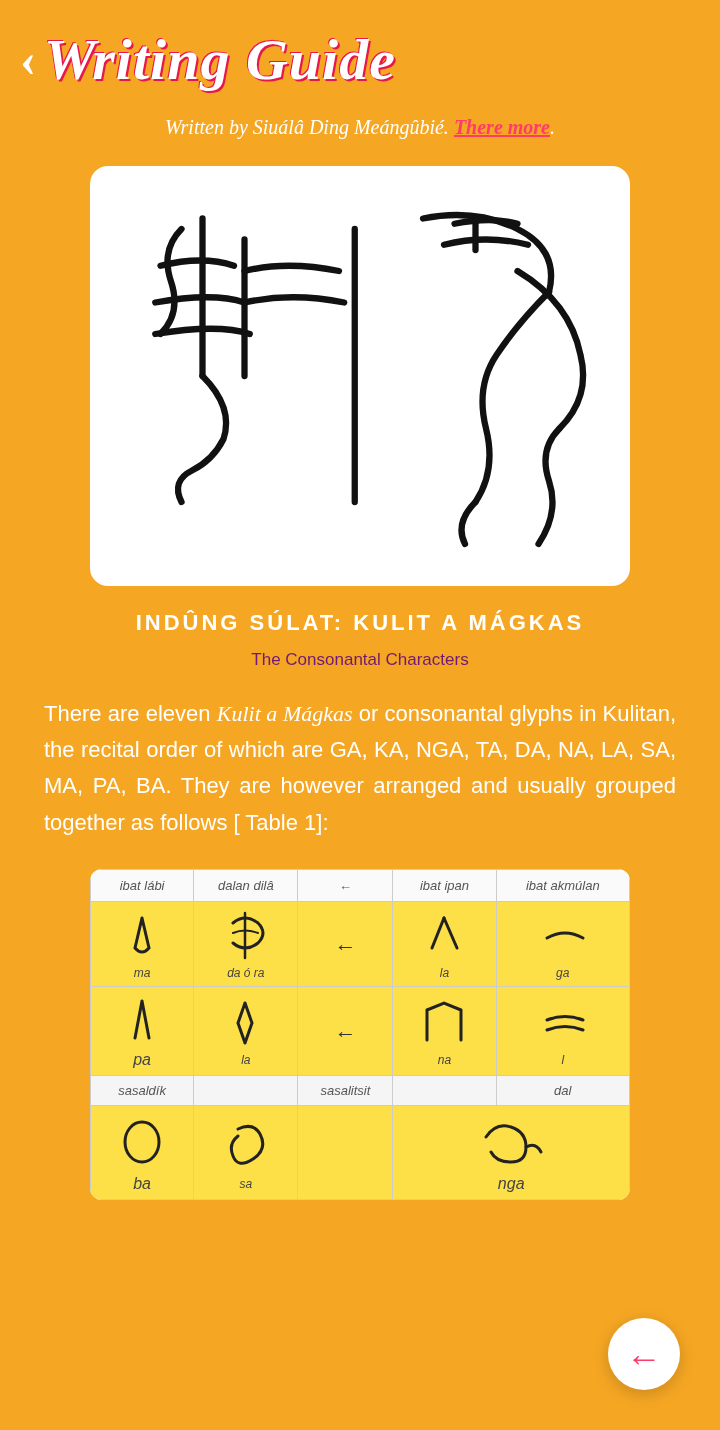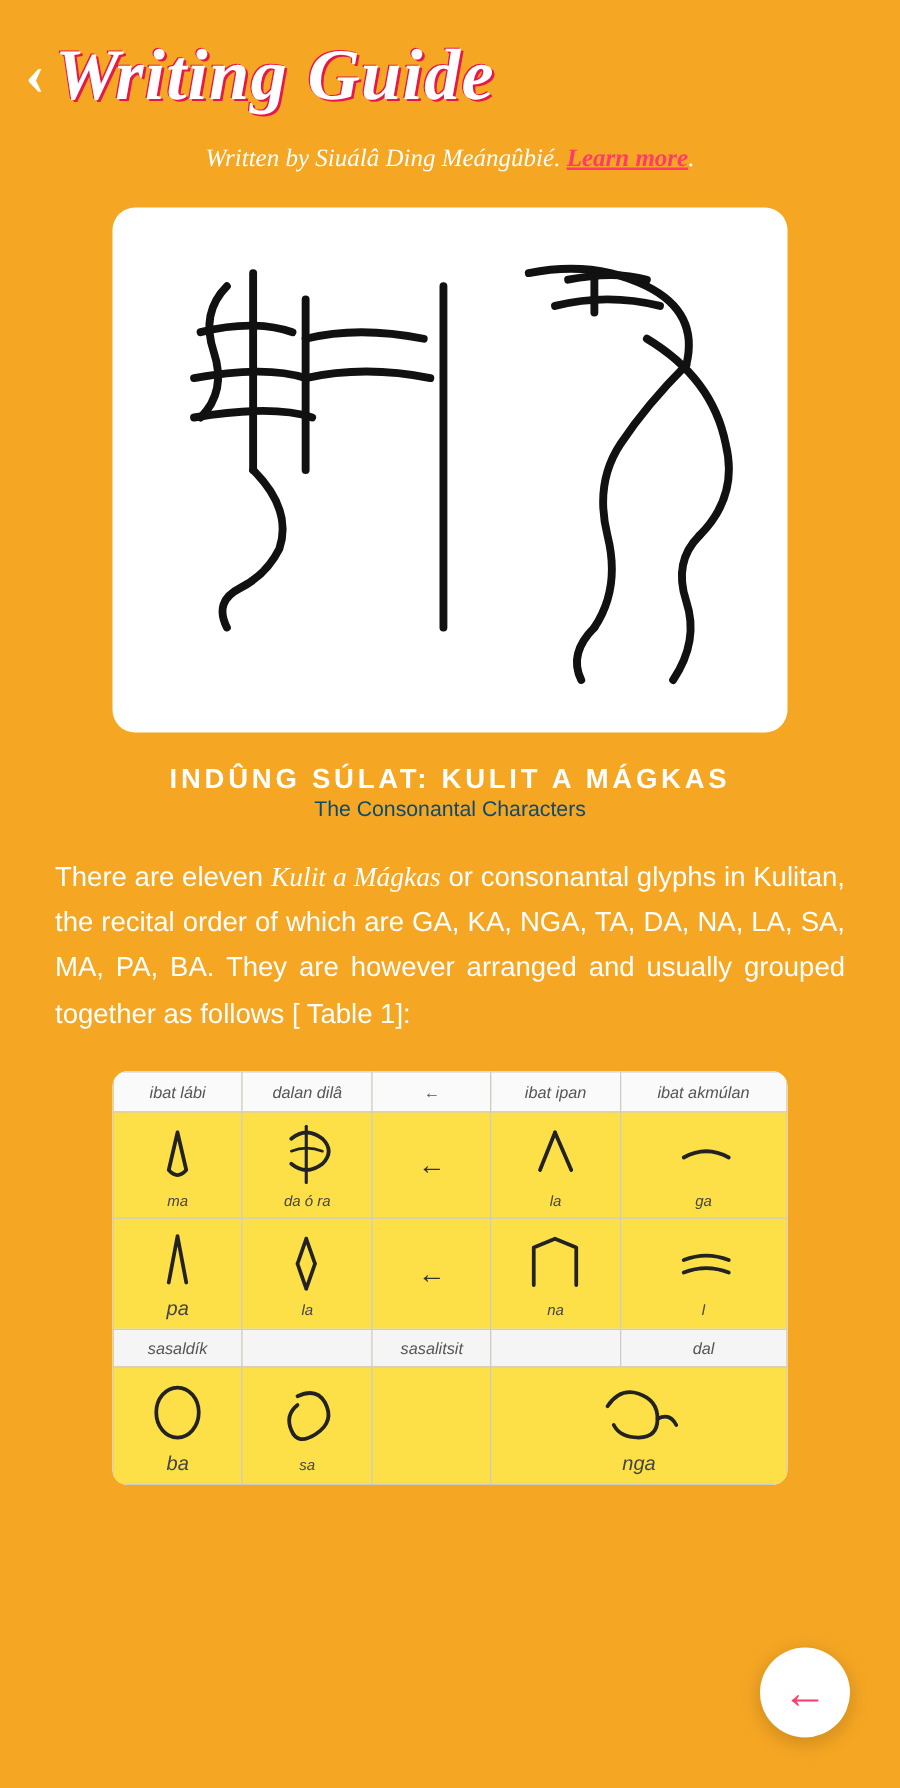--- a/index.html
+++ b/index.html
@@ -81,24 +81,24 @@
       font-size: 22px;
       font-weight: bold;
       letter-spacing: 3px;
       color: #fff;
       font-style: normal;
       font-family: Arial, sans-serif;
     }
 
     .section-subtitle {
       font-size: 17px;
-      color: #0c4a6e;
+      color: #701a75;
       font-style: normal;
       font-family: Arial, sans-serif;
-      margin-top: 2px;
+      margin-top: 14px;
     }
 
     .body-text {
       color: #fff;
       font-size: 22px;
       line-height: 1.65;
       padding: 22px 44px 10px;
       text-align: justify;
       font-family: Arial, sans-serif;
     }
@@ -168,21 +168,21 @@
 </head>
 <body>
 
 <div class="header">
   <span class="back-arrow">‹</span>
   <span class="header-title">Writing Guide</span>
 </div>
 
 <div class="subtitle">
   <span>Written by Siuálâ Ding Meángûbié.</span>
-  <a href="#">Learn more</a>.
+  <a href="#">There more</a>.
 </div>
 
 <div class="image-container">
   <svg class="script-svg" viewBox="0 0 500 400" xmlns="http://www.w3.org/2000/svg">
 
     <g fill="none" stroke="#111" stroke-width="6" stroke-linecap="round" stroke-linejoin="round">
 
       <path d="M 80,60 Q 60,80 70,110 Q 80,140 60,160"></path>
       <path d="M 100,50 L 100,200"></path>
       <path d="M 60,95 Q 100,85 130,95"></path>

